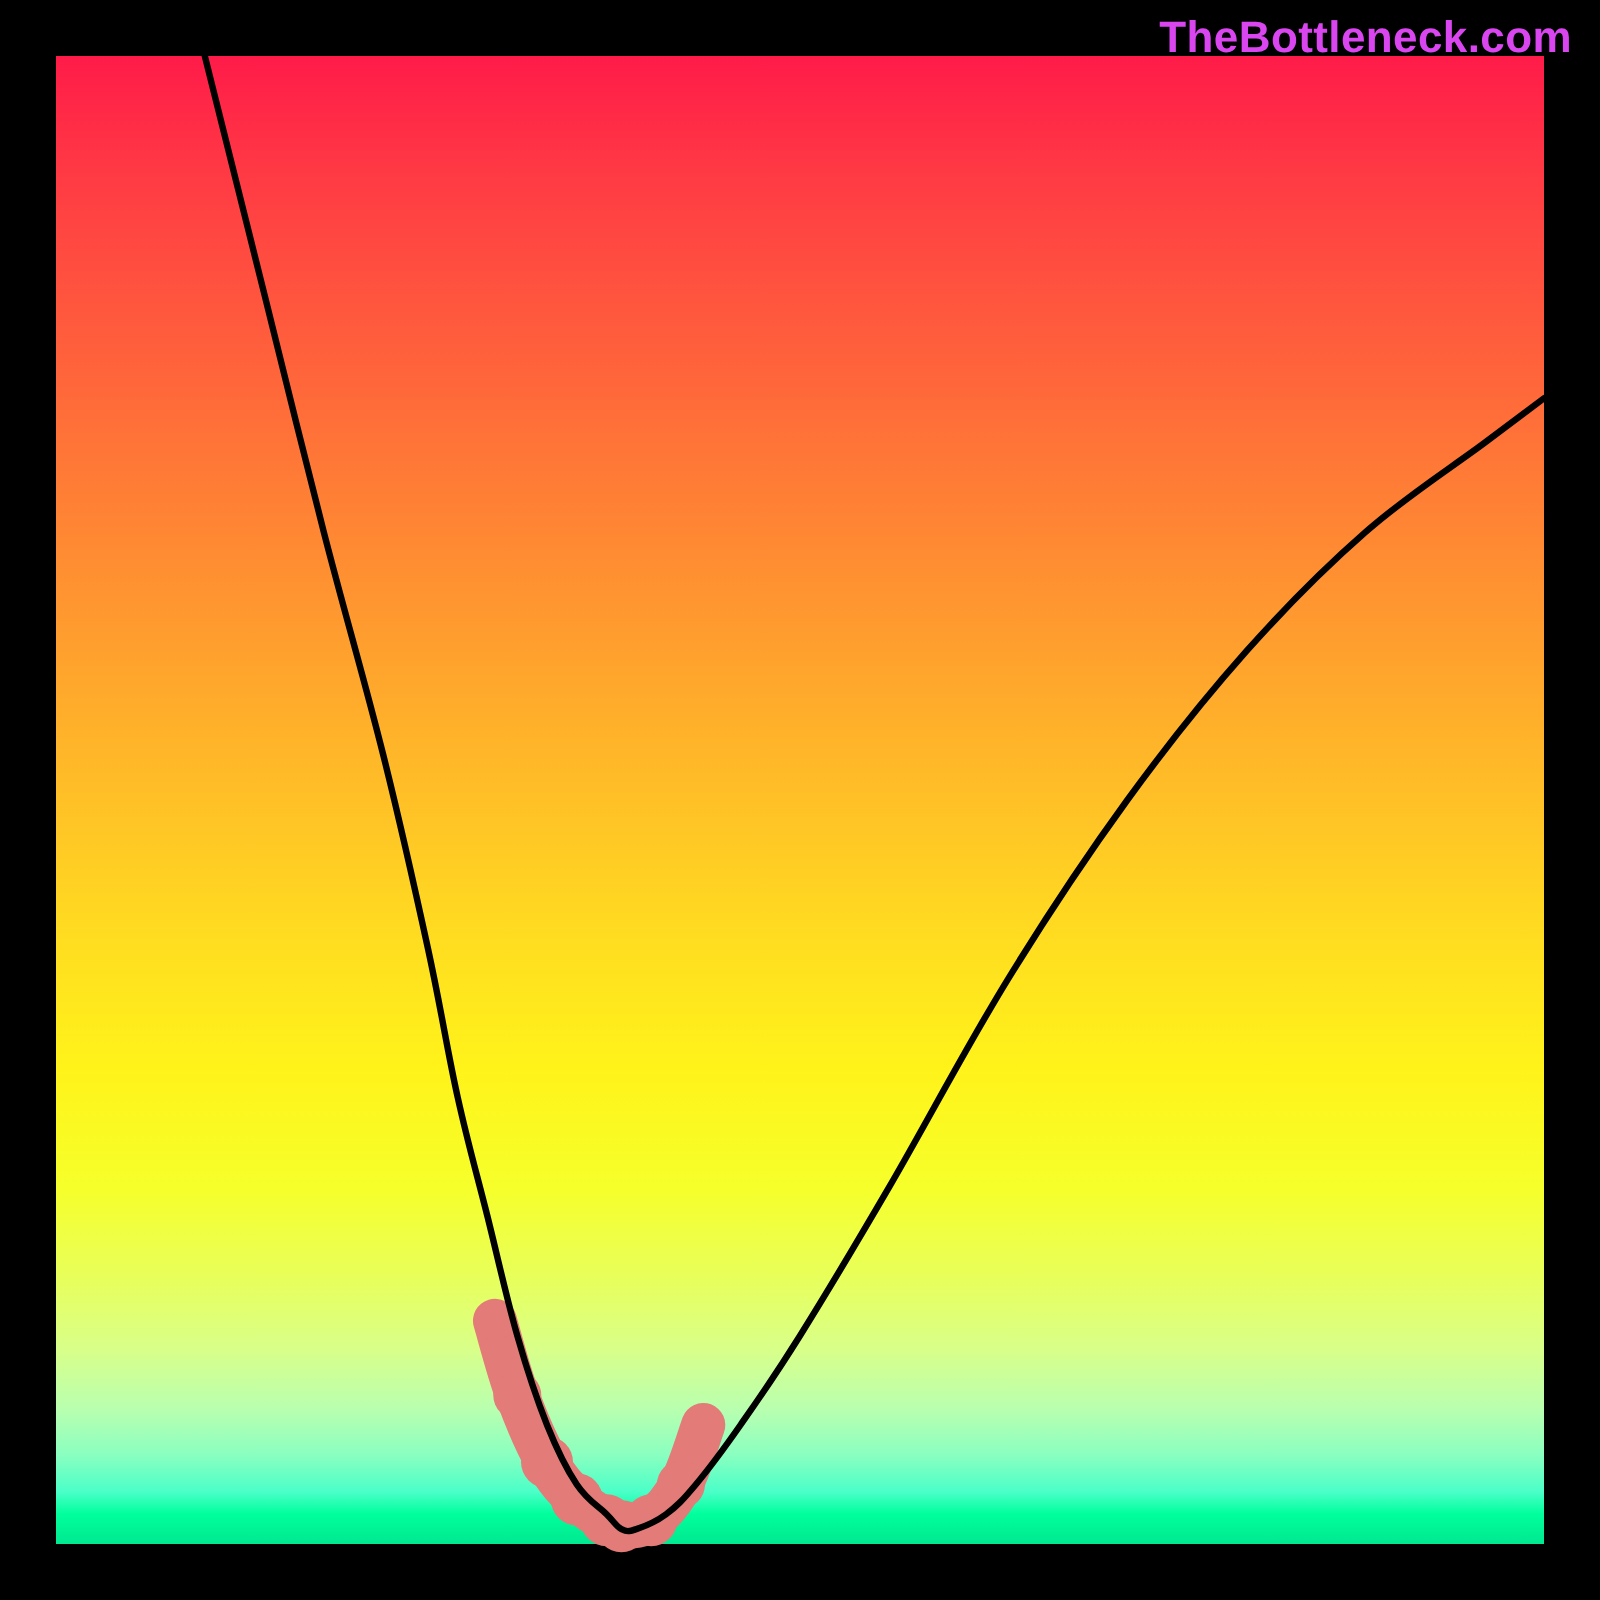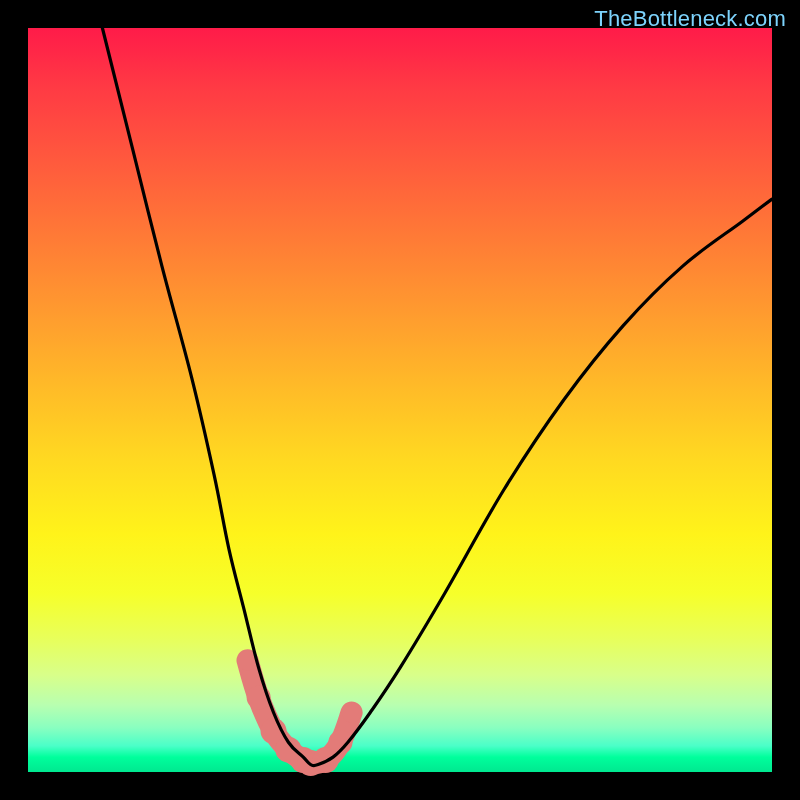--- a/index.html
+++ b/index.html
@@ -41,23 +41,23 @@
       #8affc0 94%,
       #4affc8 96.5%,
       #00ff9c 98%,
       #00e890 100%
     );
   }
   .watermark {
     position: absolute;
     top: 6px;
     right: 14px;
-    color: #7dd3fc;
+    color: #d946ef;
     font-size: 22px;
-    font-weight: 400;
+    font-weight: 700;
     letter-spacing: 0.2px;
     user-select: none;
   }
   svg.curve {
     position: absolute;
     left: 0;
     top: 0;
     width: 744px;
     height: 744px;
     overflow: visible;

